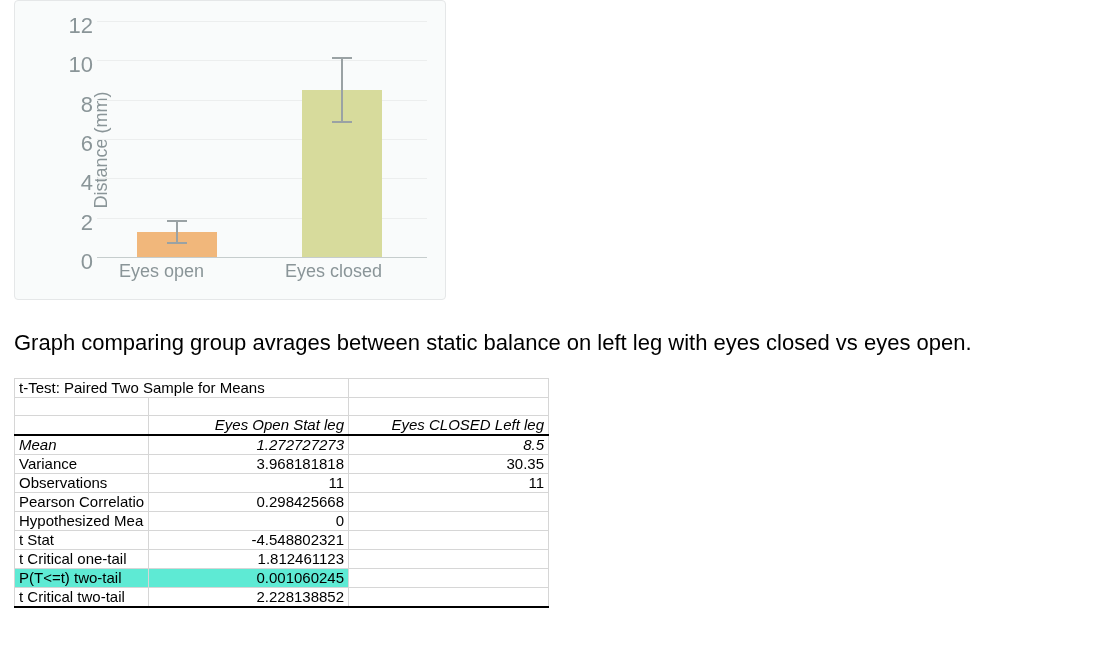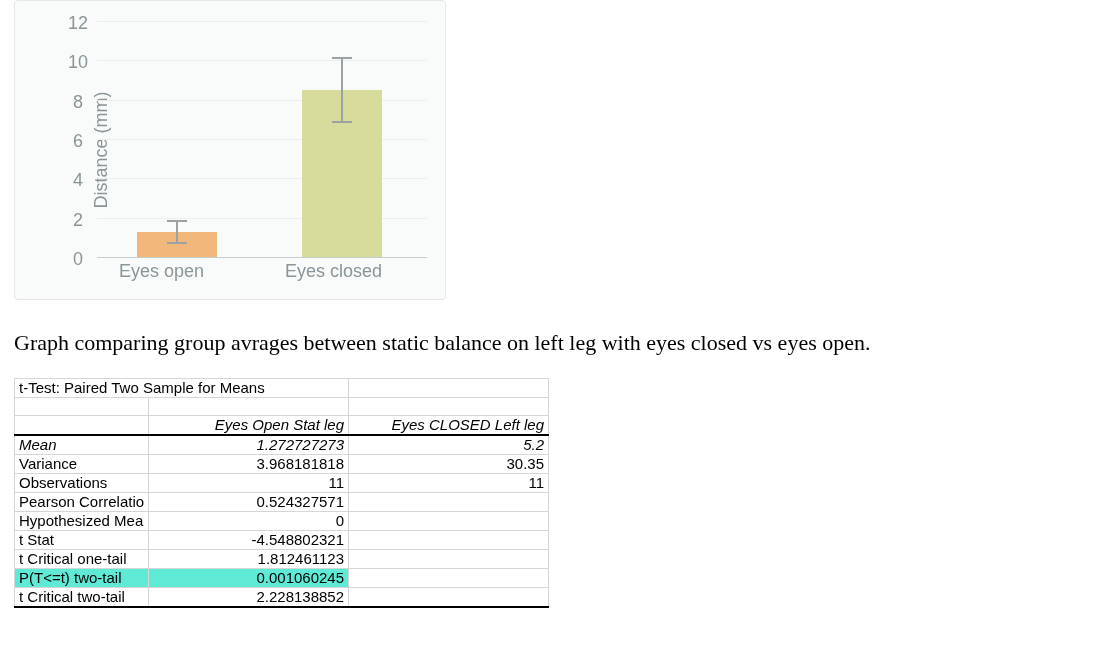--- a/index.html
+++ b/index.html
@@ -56,22 +56,22 @@
     transform: translateY(-50%) rotate(-90deg);
     transform-origin: center;
     color: #8a9598;
     font-size: 18px;
     white-space: nowrap;
   }
   .ytick {
     position: absolute;
     right: 266px; 
     color: #8a9598;
-    font-size: 18px;
-    text-align: center;
+    font-size: 22px;
+    text-align: right;
     width: 30px;
   }
   .xcat {
     position: absolute;
     color: #8a9598;
     font-size: 18px;
     white-space: nowrap;
     top: 260px;
   }
   .bar {
@@ -88,21 +88,21 @@
     position: absolute;
     background: #9aa2a4;
     height: 2px;
   }
 
   
   .caption {
     position: absolute;
     left: 14px;
     top: 330px;
-    font-family: Liberation Serif, serif;
+    font-family: Liberation Sans, sans-serif;
     font-size: 22px;
     color: #000;
   }
 
   
   .ttest {
     position: absolute;
     left: 14px;
     top: 378px;
     border-collapse: collapse;
@@ -200,35 +200,35 @@
           <td class="col-c" style="border-top:none;border-bottom:none;"></td>
         </tr>
     <tr class="hdr">
       <td class="col-a"></td>
       <td class="col-b">Eyes Open Stat leg</td>
       <td class="col-c">Eyes CLOSED Left leg</td>
     </tr>
     <tr class="first-data">
       <td class="col-a">Mean</td>
       <td class="col-b">1.272727273</td>
-      <td class="col-c">5.2</td>
+      <td class="col-c">8.5</td>
     </tr>
     <tr>
       <td class="col-a">Variance</td>
       <td class="col-b">3.968181818</td>
       <td class="col-c">30.35</td>
     </tr>
     <tr>
       <td class="col-a">Observations</td>
       <td class="col-b">11</td>
       <td class="col-c">11</td>
     </tr>
     <tr>
       <td class="col-a">Pearson Correlatio</td>
-      <td class="col-b">0.524327571</td>
+      <td class="col-b">0.298425668</td>
       <td class="col-c"></td>
     </tr>
     <tr>
       <td class="col-a">Hypothesized Mea</td>
       <td class="col-b">0</td>
       <td class="col-c"></td>
     </tr>
     <tr>
       <td class="col-a">t Stat</td>
       <td class="col-b">-4.548802321</td>

